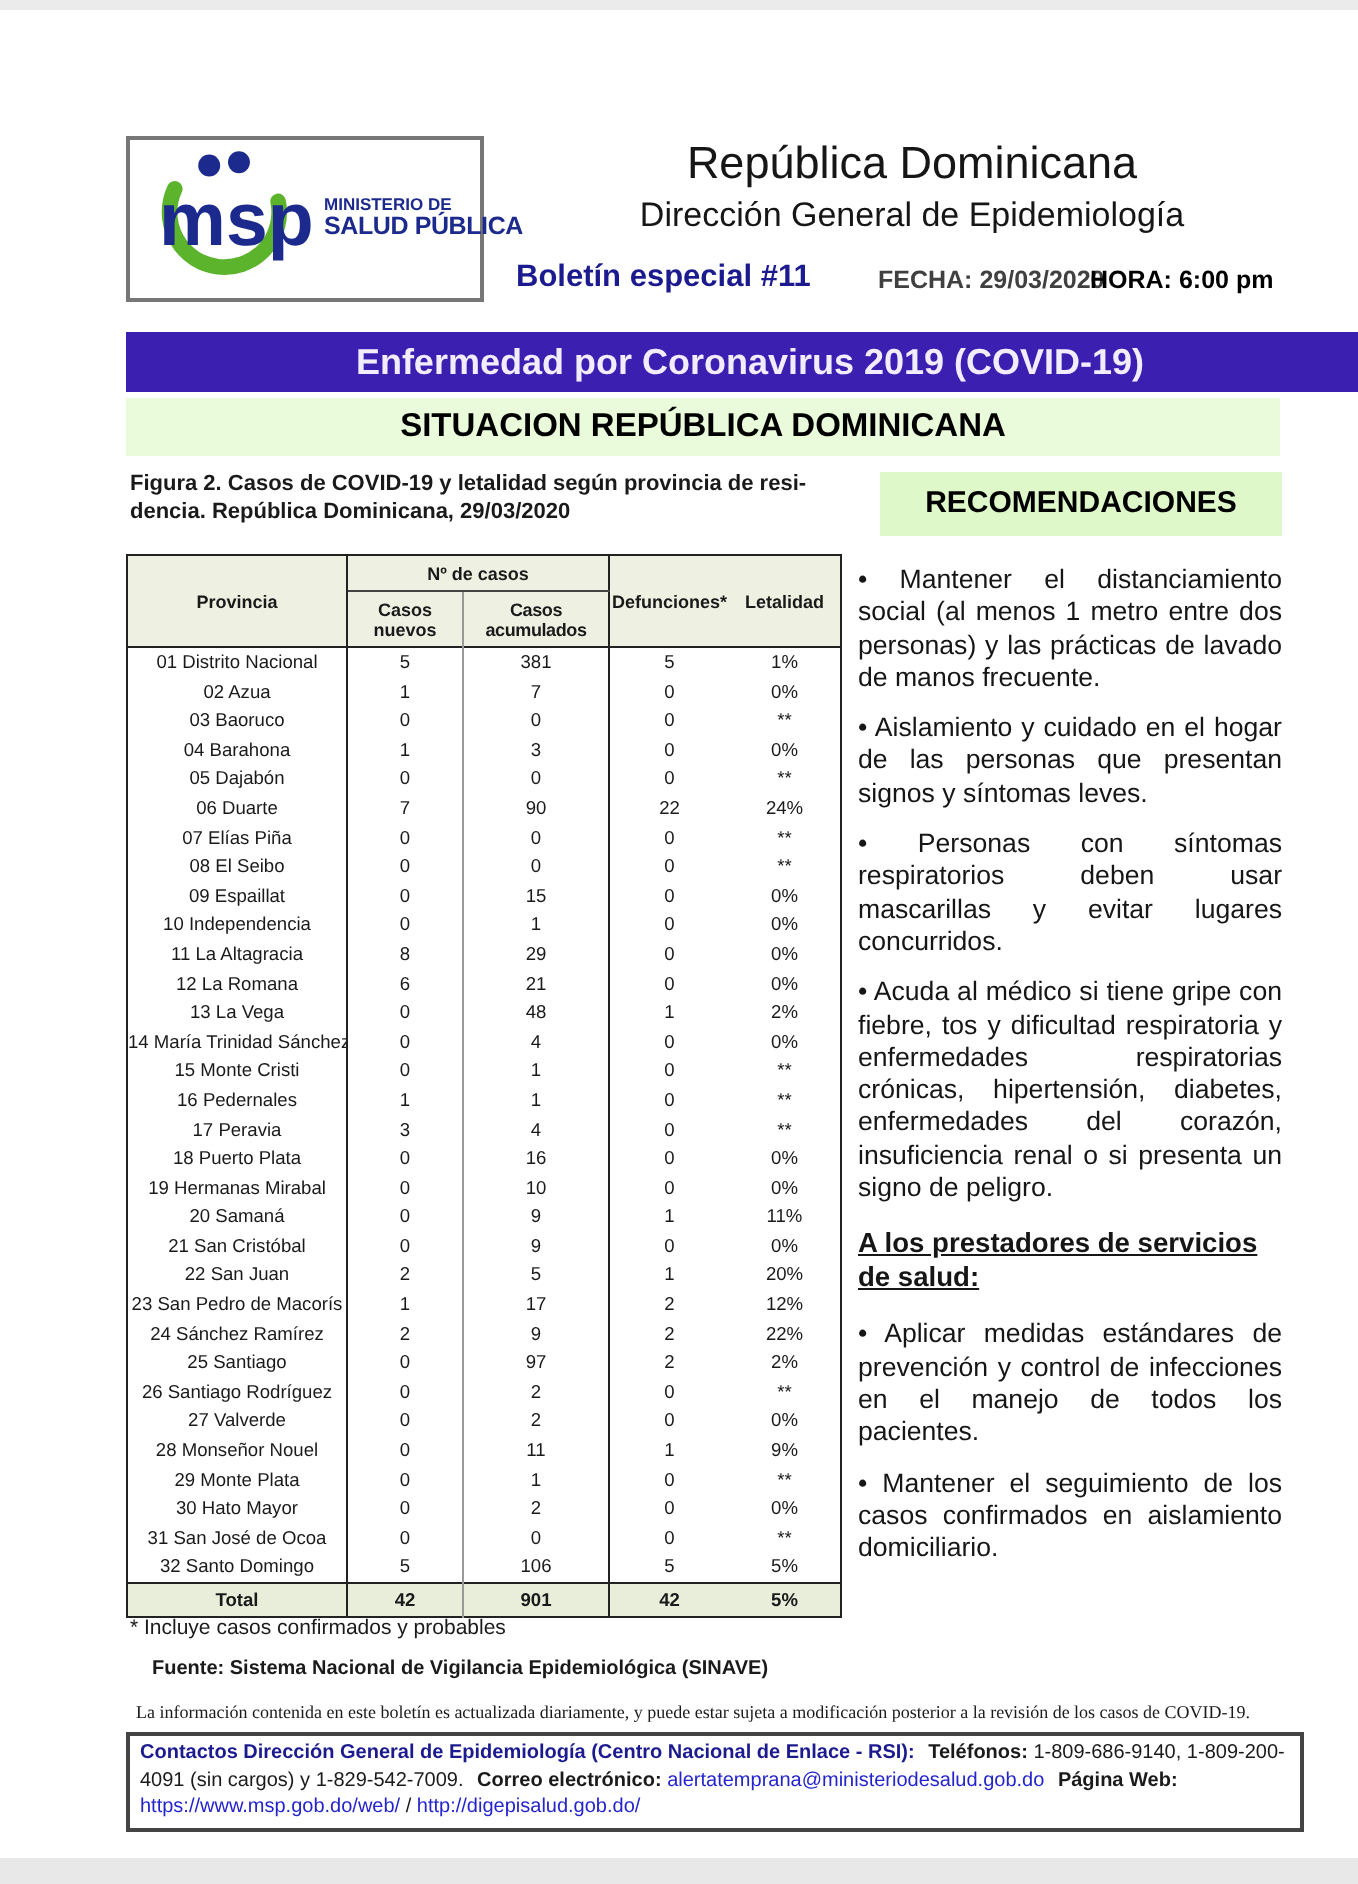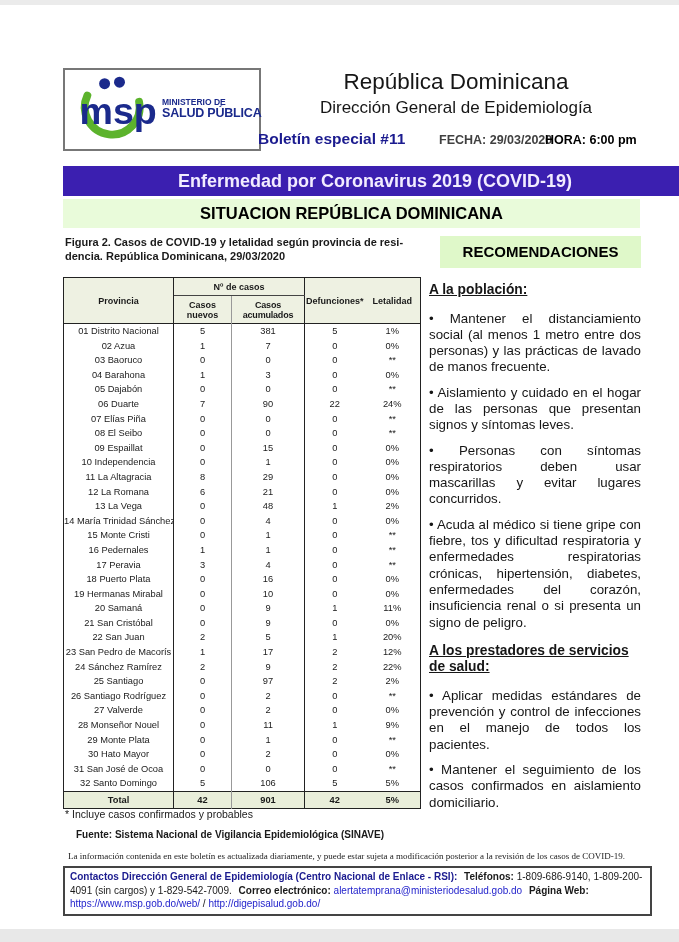--- a/index.html
+++ b/index.html
@@ -10,21 +10,21 @@
     overflow:hidden;
   }
   .abs { position:absolute; }
 
   
   #strip-top    { left:0; top:0;     width:679px; height:5px;  background:#ebebeb; }
   #strip-bottom { left:0; top:929px; width:679px; height:13px; background:#e8e8e8; }
 
   
   #logo-box {
-    left:63px; top:68px; width:198px; height:83px;
+    left:63px; top:68px; width:179px; height:83px;
     border:2px solid #777; box-sizing:border-box;
     display:flex; align-items:center; padding:1px 2px; background:#fff;
   }
   .ministry { color:#1b2a8c; line-height:1.08; margin-left:1px; white-space:nowrap; }
   .ministry .l1 { font-size:8.5px;  font-weight:bold; }
   .ministry .l2 { font-size:12.5px; font-weight:800; letter-spacing:-0.2px; }
 
   #titles { left:250px; top:69px; width:412px; text-align:center; color:#161616; }
   #title-country    { font-size:22.5px; line-height:26px; }
   #title-department { font-size:17px;   line-height:21px; margin-top:2px; }
@@ -135,21 +135,20 @@
 <div class="abs" id="banner-disease">Enfermedad por Coronavirus 2019 (COVID-19)</div>
 <div class="abs" id="band-situation">SITUACION REPÚBLICA DOMINICANA</div>
 
 <div class="abs" id="figure-caption">
   <div>Figura 2. Casos de COVID-19 y letalidad según provincia de resi-</div>
   <div>dencia. República Dominicana, 29/03/2020</div>
 </div>
 
 <div class="abs" id="reco-title-box">RECOMENDACIONES</div>
 <div class="abs" id="reco-body">
-    <div class="reco-heading">A la población:</div>
     <p class="reco-bullet">• Mantener el distanciamiento social (al menos 1 metro entre dos personas) y las prácticas de lavado de manos frecuente.</p>
     <p class="reco-bullet">• Aislamiento y cuidado en el hogar de las personas que presentan signos y síntomas leves.</p>
     <p class="reco-bullet">• Personas con síntomas respiratorios deben usar mascarillas y evitar lugares concurridos.</p>
     <p class="reco-bullet">• Acuda al médico si tiene gripe con fiebre, tos y dificultad respiratoria y enfermedades respiratorias crónicas, hipertensión, diabetes, enfermedades del corazón, insuficiencia renal o si presenta un signo de peligro.</p>
     <div class="reco-heading">A los prestadores de servicios de salud:</div>
     <p class="reco-bullet">• Aplicar medidas estándares de prevención y control de infecciones en el manejo de todos los pacientes.</p>
     <p class="reco-bullet">• Mantener el seguimiento de los casos confirmados en aislamiento domiciliario.</p>
   </div>
 
 <table class="abs" id="cases-table">

